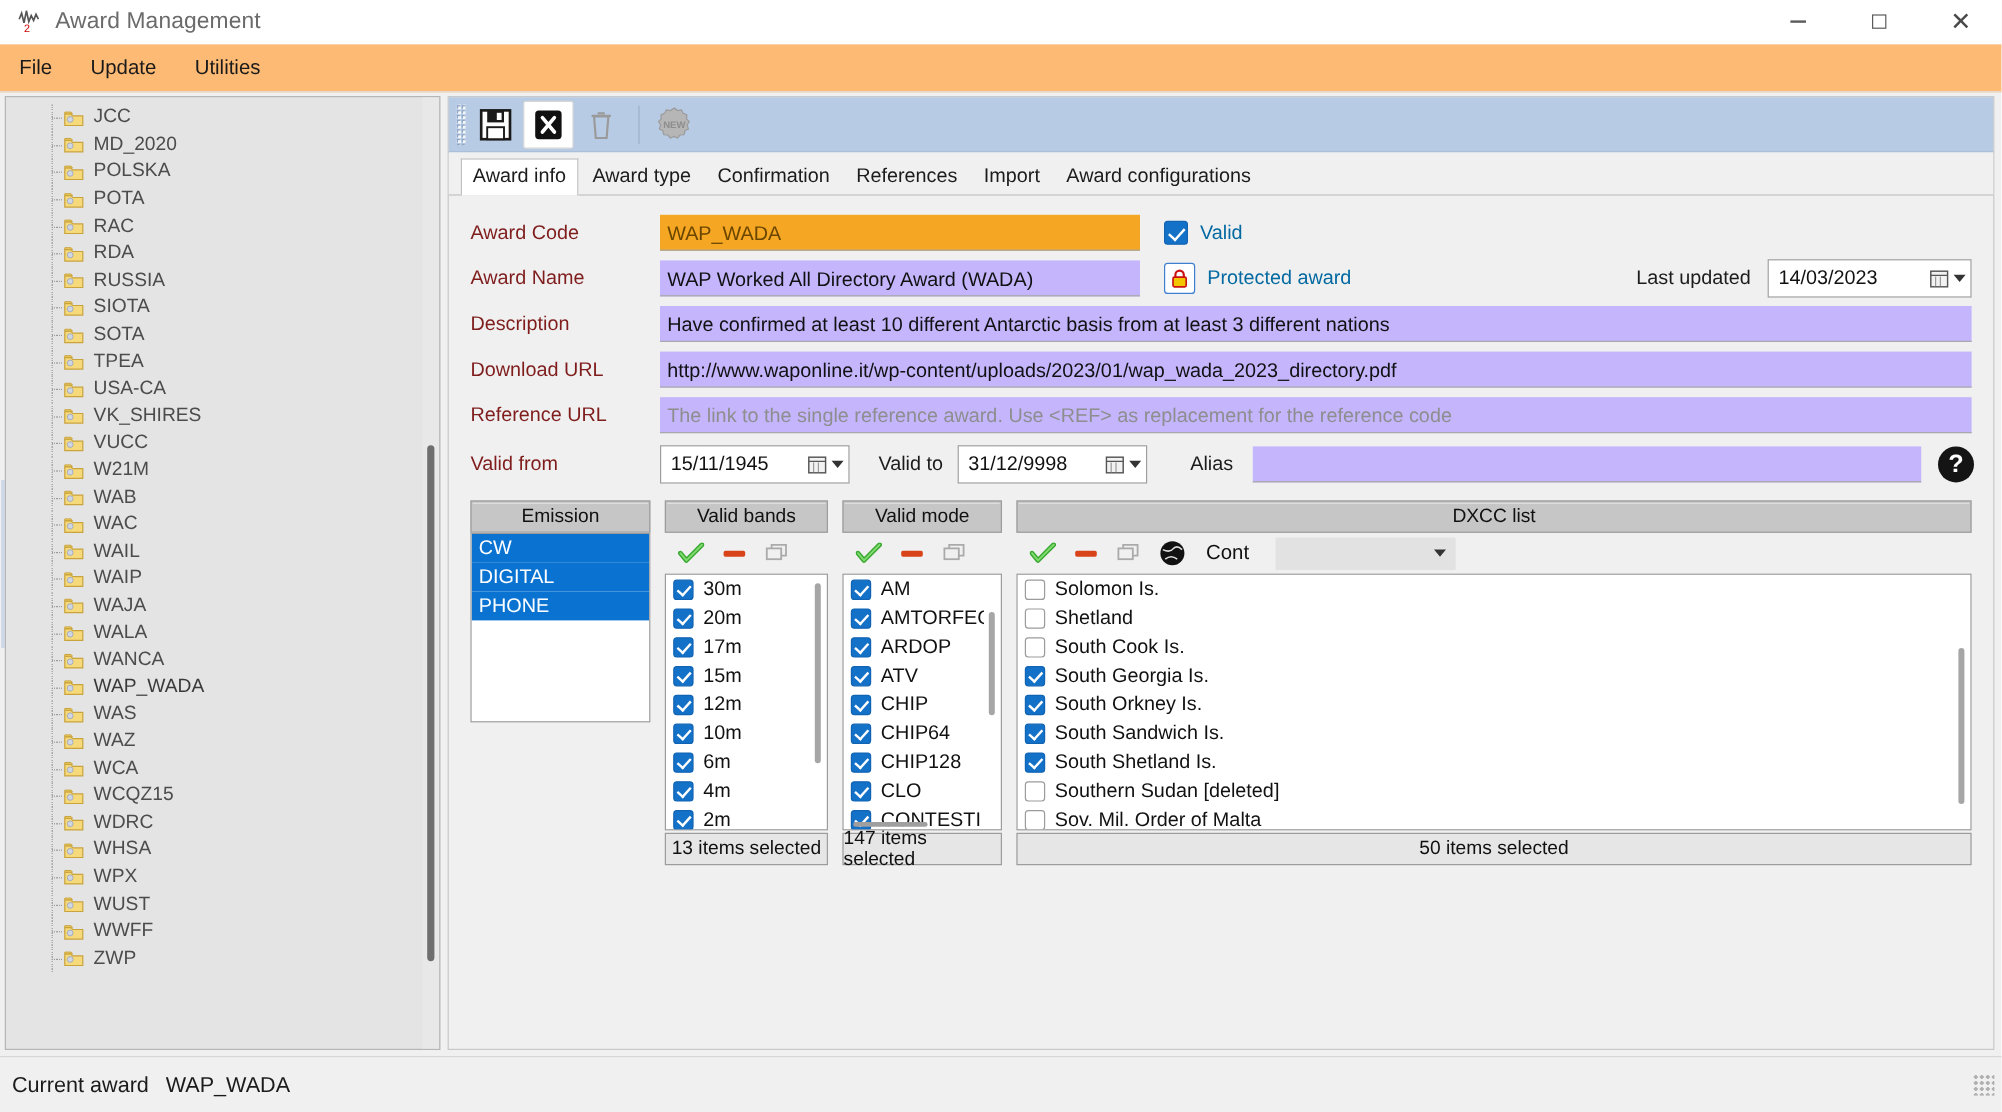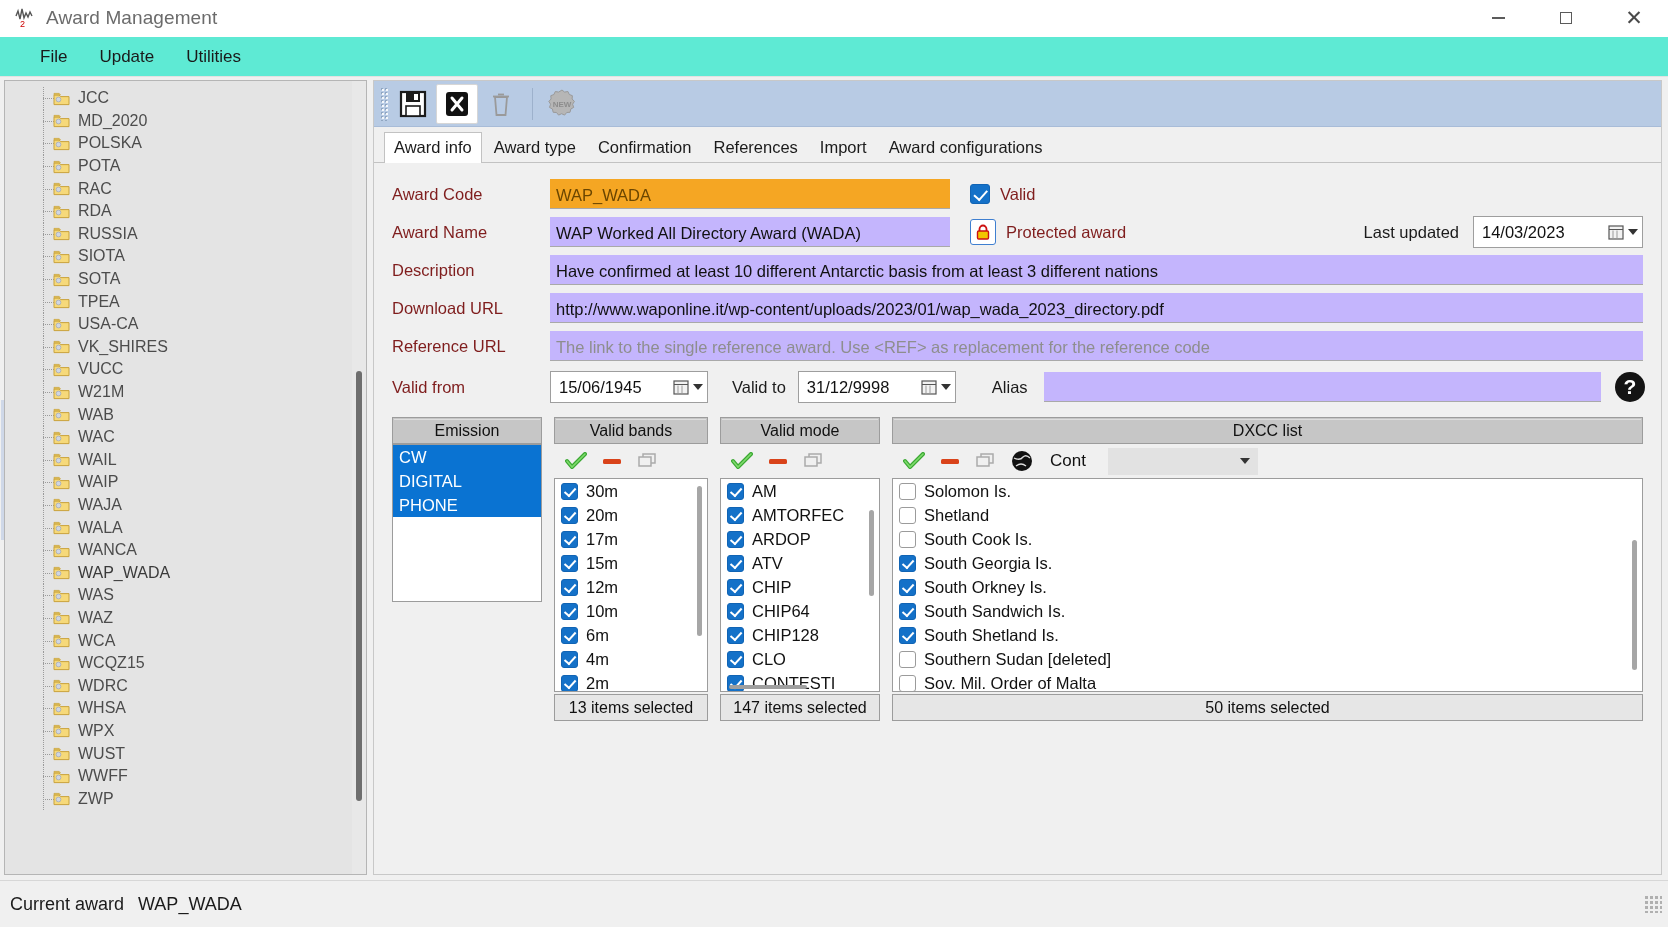--- a/index.html
+++ b/index.html
@@ -30,22 +30,22 @@
   .win-btn {
     width: 68px; height: 37px; display:flex; align-items:center; justify-content:center;
     color:#5b5b5b;
   }
   .win-btn .glyph-min { width:13px; height:1.5px; background:#5b5b5b; display:block; }
   .win-btn .glyph-max { width:12px; height:12px; border:1.5px solid #5b5b5b; display:block; }
   .win-btn .glyph-close { font-size:21px; line-height:21px; color:#4a4a4a; font-family:"DejaVu Sans",sans-serif; }
 
   
   .menubar {
-    height: 40px; background:#5eead4; display:flex; align-items:center;
-    padding-left: 24px; border-bottom:1px solid #e2e2e2;
+    height: 40px; background:#fdba74; display:flex; align-items:center;
+    padding-left: 0; border-bottom:1px solid #e2e2e2;
   }
   .menu-item { font-size:17px; color:#1a1a1a; padding: 4px 16px; cursor:default; }
 
   
   .body-split { position:absolute; top:78px; left:0; right:0; bottom:47px; display:flex; }
 
   
   .tree-wrap {
     position: relative;
     width: 363px; margin: 2px 0 5px 4px;
@@ -139,21 +139,21 @@
     width:20px; height:20px; border-radius:3px; background:#1471c8;
     display:inline-flex; align-items:center; justify-content:center; flex:none;
     border:1px solid #1164b4;
   }
   .cb::after {
     content:""; width:6px; height:11px; border:solid #ffffff; border-width:0 2.4px 2.4px 0;
     transform: rotate(42deg) translate(0px,-1px);
   }
   .cb.off { background:#ffffff; border:1px solid #9b9b9b; }
   .cb.off::after { display:none; }
-  .chk-label { font-size:16.5px; color:#7f1d1d; margin-left:10px; }
+  .chk-label { font-size:16.5px; color:#0369a1; margin-left:10px; }
 
   .lock-ic {
     width:26px; height:26px; border:1px solid #3f7fd0; border-radius:3px;
     background:#ffffff; display:flex; align-items:center; justify-content:center; flex:none;
   }
 
   .lastupd { font-size:16.5px; color:#1b1b1b; margin-left:auto; margin-right:14px; }
   .date-box {
     width:170px; height:32px; background:#ffffff; border:1px solid #9e9e9e;
     display:flex; align-items:center; padding:0 4px 0 8px; font-size:16.5px; color:#111;
@@ -200,22 +200,22 @@
   }
 
   .vscroll { position:absolute; right:1px; top:1px; bottom:1px; width:13px; background:#ffffff; }
   .vscroll i { position:absolute; left:4px; width:5px; background:#a6a6a6; border-radius:3px; display:block; }
 
   .emission-box { width:150px; }
   .emission-list { height:158px; }
   .emis-item { height:24px; font-size:16.5px; padding-left:6px; color:#111; display:flex; align-items:center; }
   .emis-item.sel { background:#0a73d2; color:#ffffff; }
 
-  .bands-box { width:154px; }
-  .modes-box { width:160px; }
+  .bands-box { width:136px; }
+  .modes-box { width:133px; }
   .dxcc-box { flex:1; margin-right:18px; }
 
   .hscroll-stub { position:absolute; left:8px; right:20px; bottom:2px; height:4px; }
   .hscroll-stub i { display:block; height:4px; background:#9f9f9f; border-radius:2px; width:60%; }
 
   .cont-label { font-size:17px; color:#111; margin-left:4px; }
   .cont-select {
     width:150px; height:27px; background:#e2e2e2; border:none; margin-left:10px;
     display:flex; align-items:center; justify-content:flex-end; padding-right:8px;
   }
@@ -666,21 +666,21 @@
         </div>
 
         <div class="frow">
           <span class="flabel">Reference URL</span>
           <span class="cell-wide"><input class="finput" placeholder="The link to the single reference award. Use &lt;REF&gt; as replacement for the reference code" style=""></span>
         </div>
 
         <div class="frow" style="height:44px">
           <span class="flabel">Valid from</span>
           <span class="date-box small">
-            <span class="dv">15/06/1945</span>
+            <span class="dv">15/11/1945</span>
             <span class="cal-ic">
               <svg width="17" height="16" viewBox="0 0 17 16">
                 <rect x="1" y="2" width="14" height="13" fill="#f2f2f2" stroke="#555" stroke-width="1.2"></rect>
                 <path d="M1 5.5 h14" stroke="#555" stroke-width="1"></path>
                 <path d="M5 6.5 v8 M9 6.5 v8" stroke="#9a9a9a" stroke-width="1"></path>
               </svg>
             </span>
             <span class="dd-caret"></span>
           </span>
           <span class="alias-label" style="margin-left:24px;margin-right:12px">Valid to</span>

